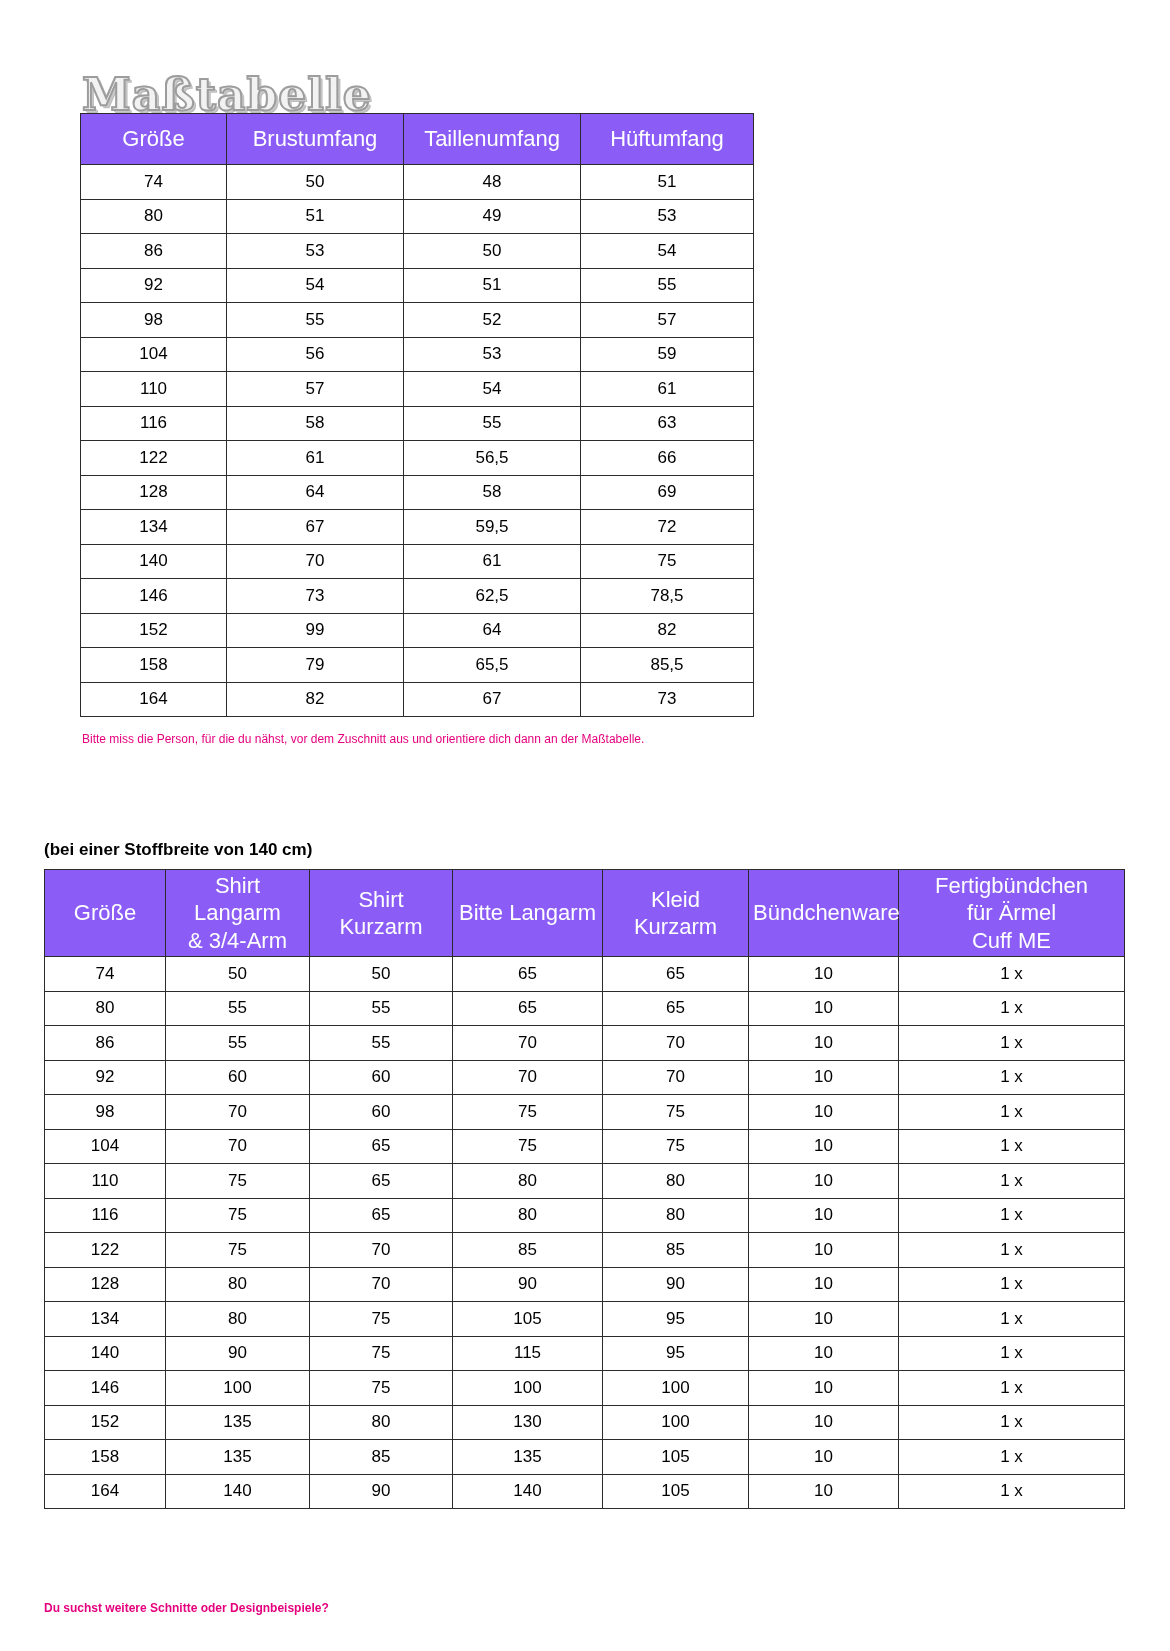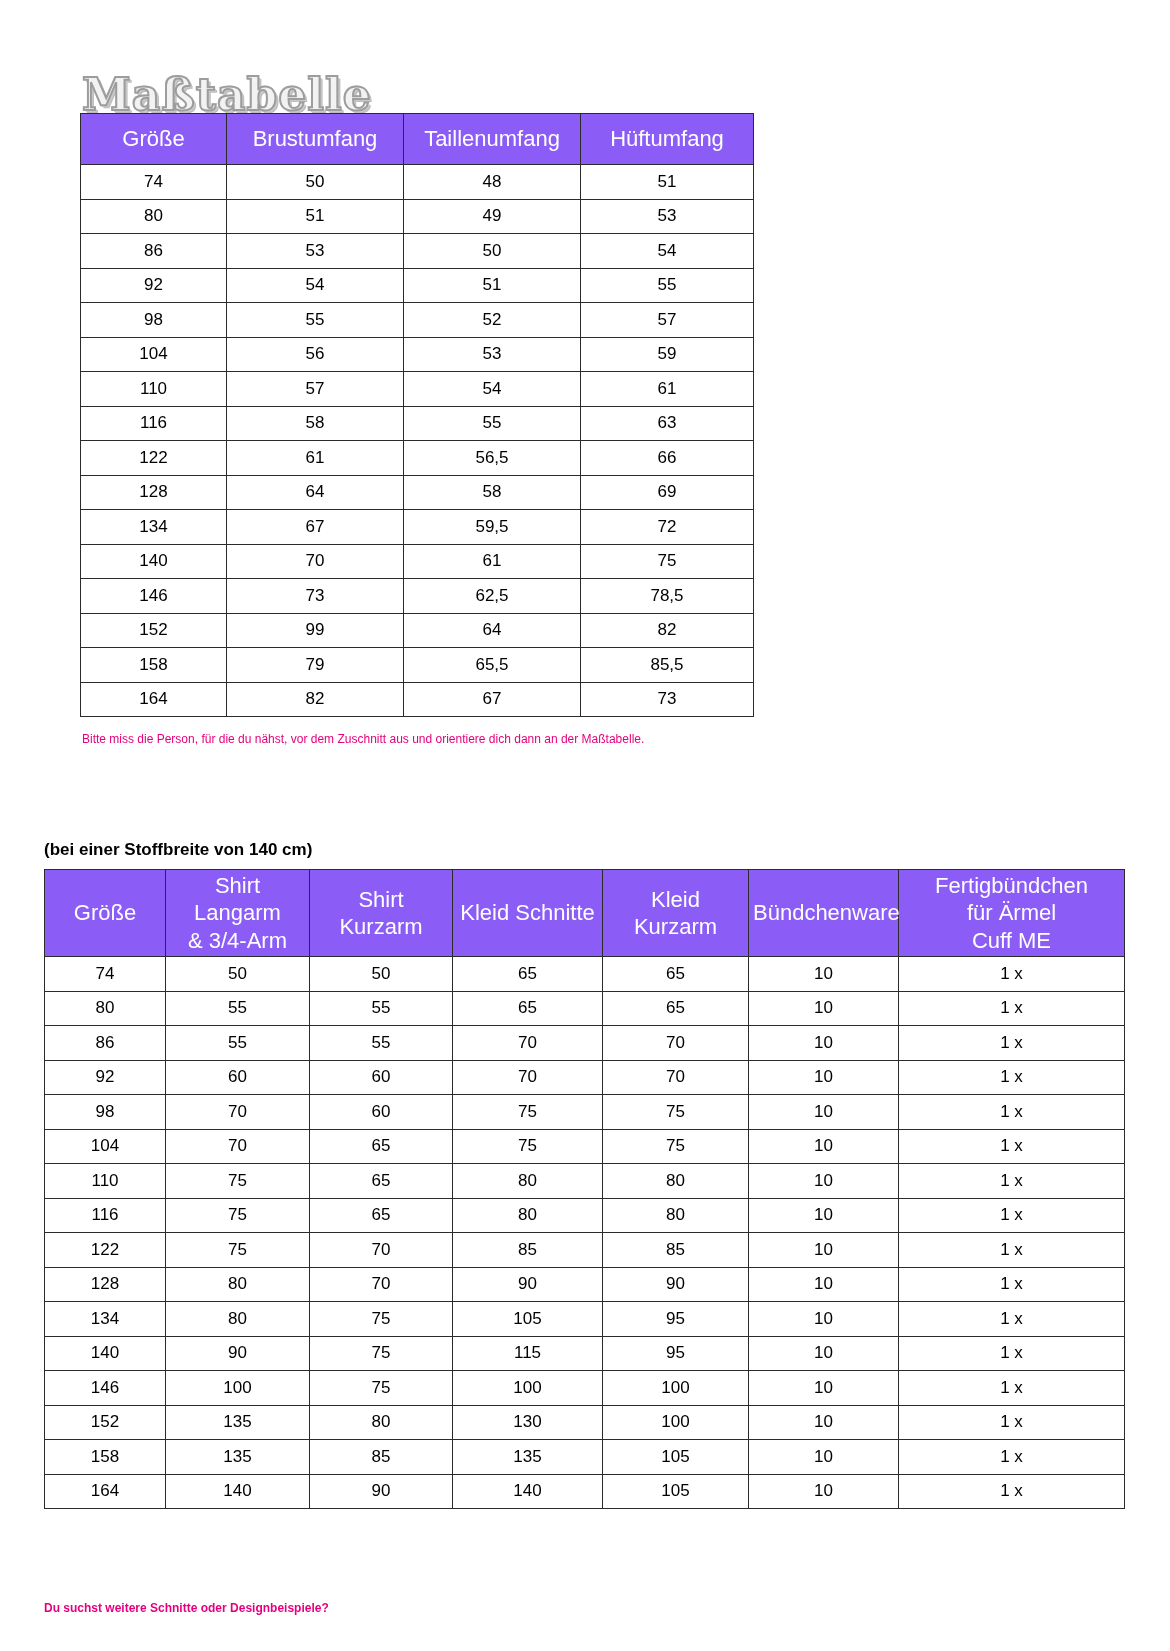--- a/index.html
+++ b/index.html
@@ -280,21 +280,21 @@
             <span class="hdr-line">Größe</span>
           </th>
           <th>
             <span class="hdr-line">Shirt Langarm</span>
             <span class="hdr-line">&amp; 3/4-Arm</span>
           </th>
           <th>
             <span class="hdr-line">Shirt Kurzarm</span>
           </th>
           <th>
-            <span class="hdr-line">Kleid Schnitte</span>
+            <span class="hdr-line">Bitte Langarm</span>
           </th>
           <th>
             <span class="hdr-line">Kleid Kurzarm</span>
           </th>
           <th>
             <span class="hdr-line">Bündchenware</span>
           </th>
           <th>
             <span class="hdr-line">Fertigbündchen</span>
             <span class="hdr-line">für Ärmel</span>

